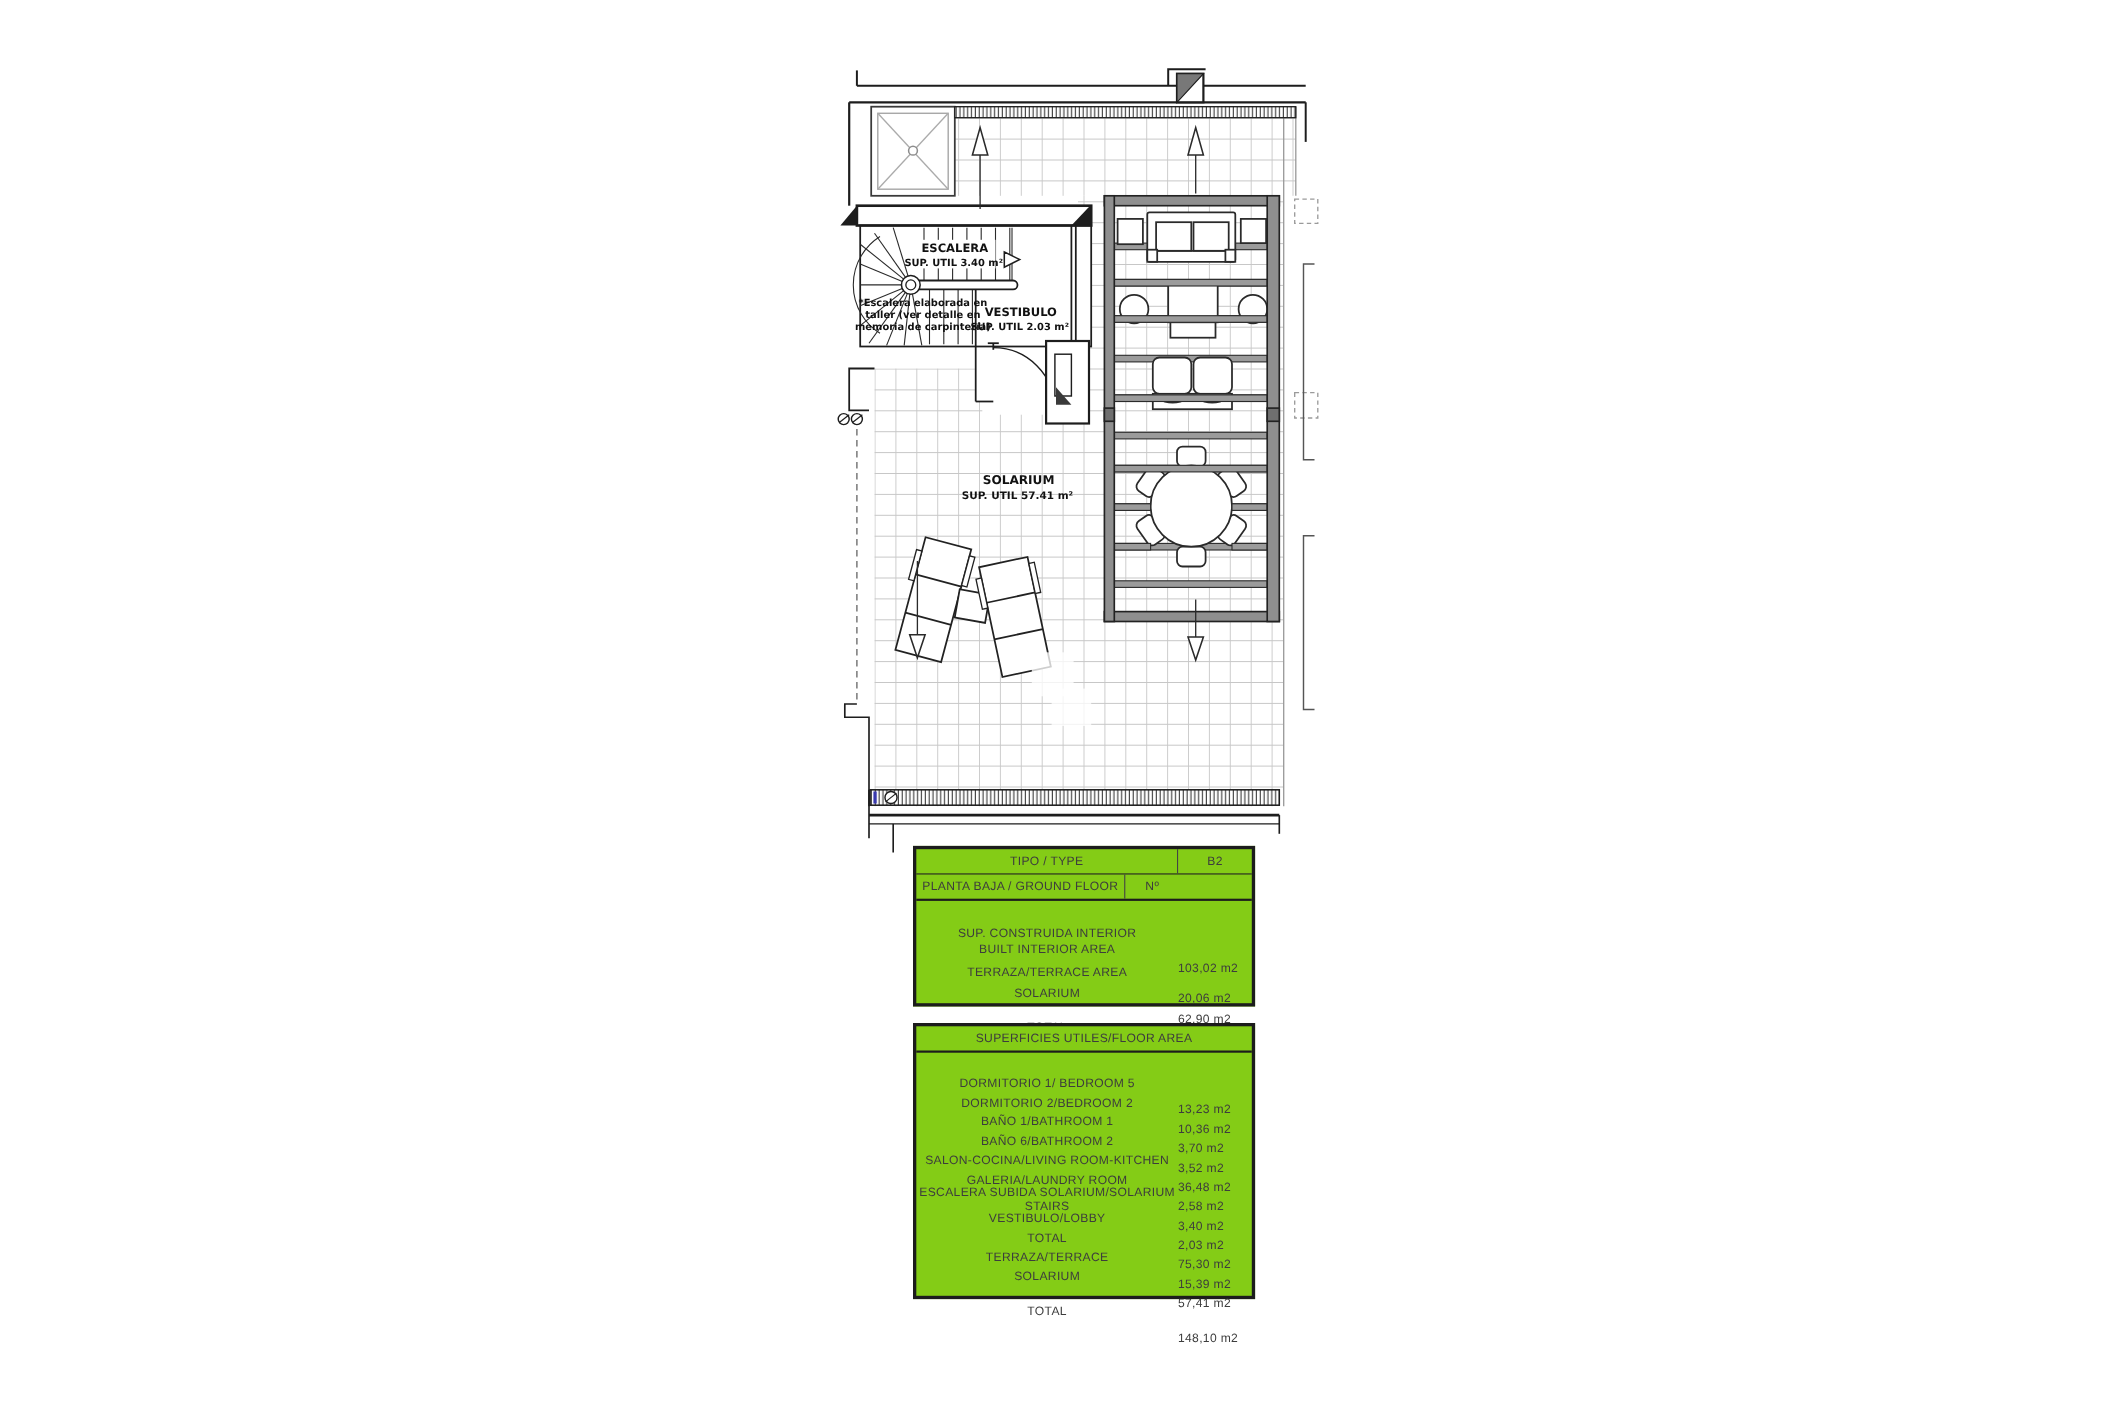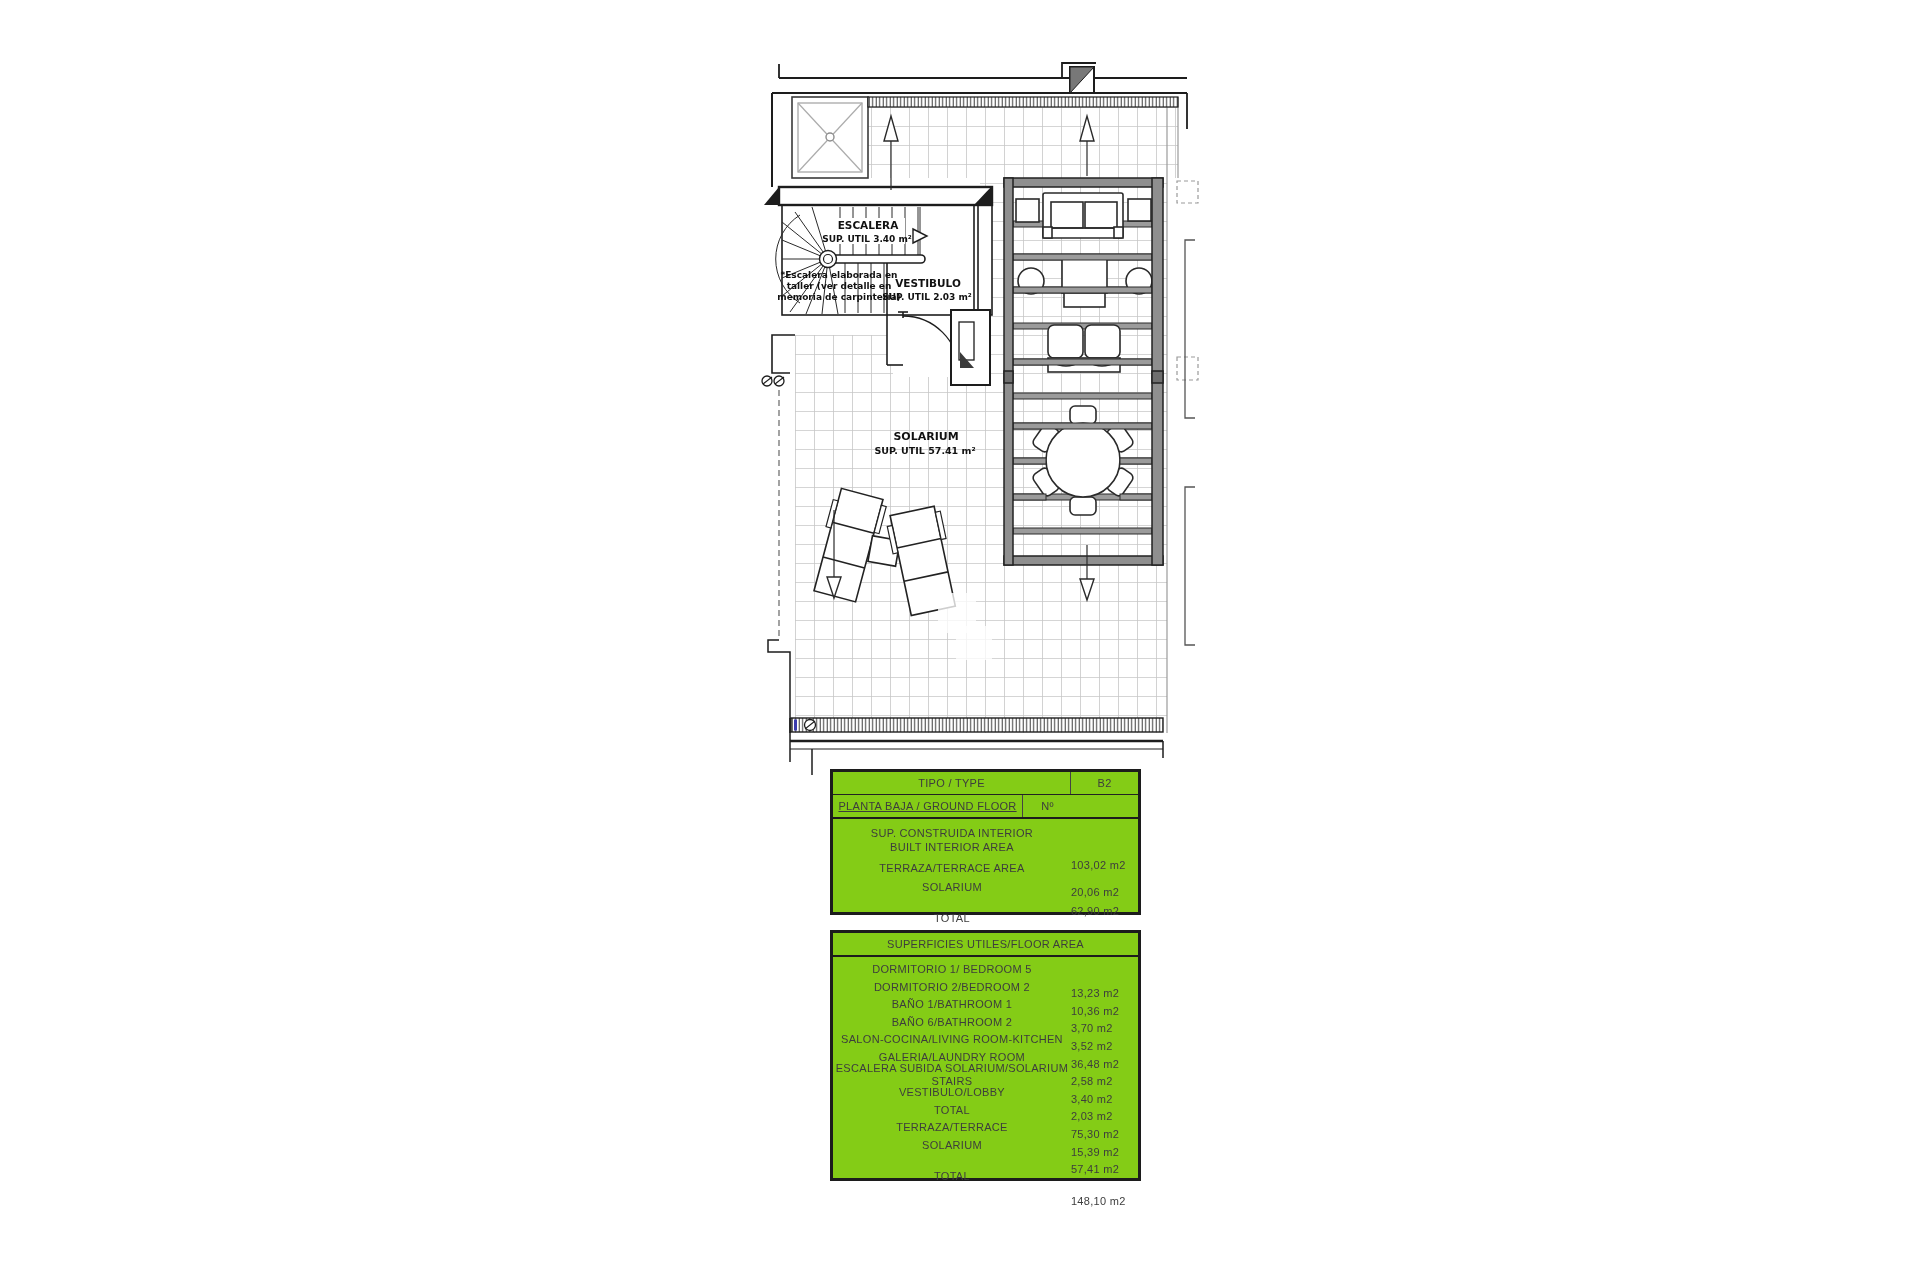--- a/index.html
+++ b/index.html
@@ -9,35 +9,35 @@
 
   
   .spec-table{position:absolute;background:#84cc16;border:3px solid #1c1c1c;
               color:#3d3d3d;font-size:11px;letter-spacing:.3px;}
   #summary-table{left:830px;top:769px;width:305px;height:140px;}
   #areas-table{left:830px;top:930px;width:305px;height:245px;}
 
   .hdr-row{display:flex;align-items:center;height:22px;border-bottom:1.5px solid #222;}
   .hdr-row.thick{border-bottom:2.5px solid #1c1c1c;}
   .hc{display:flex;align-items:center;justify-content:center;height:100%;}
-  .hc.c1{width:62%;text-decoration:underline;}
+  .hc.c1{width:62%;}
   .hc.c12{width:78%;}
   .hc.c2{width:16%;border-left:1px solid #444;}
   .hc.c3{width:22%;border-left:1px solid #444;text-align:center;}
   .single-hdr{display:flex;align-items:center;justify-content:center;height:22px;
               border-bottom:2px solid #1c1c1c;}
 
   .trow{display:flex;align-items:center;height:19px;}
   .trow.tall{height:36px;}
   .trow.short{height:17.6px;}
   .tlabel{width:78%;text-align:center;line-height:1.25;}
   .tval{width:22%;text-align:left;margin-top:47px;}
   .spacer1{height:12px;}
   .spacer2{height:14px;}
-  .body-pad{padding-top:4px;}
+  .body-pad{padding-top:20px;}
 </style>
 </head>
 <body>
 
 <div id="canvas">
 
 <svg id="plan-svg" width="1920" height="1280" viewBox="0 0 1920 1280">
   <defs>
     <pattern id="tiles" width="19" height="19" x="795" y="107" patternUnits="userSpaceOnUse">
       <rect width="19" height="19" fill="#ffffff"></rect>

